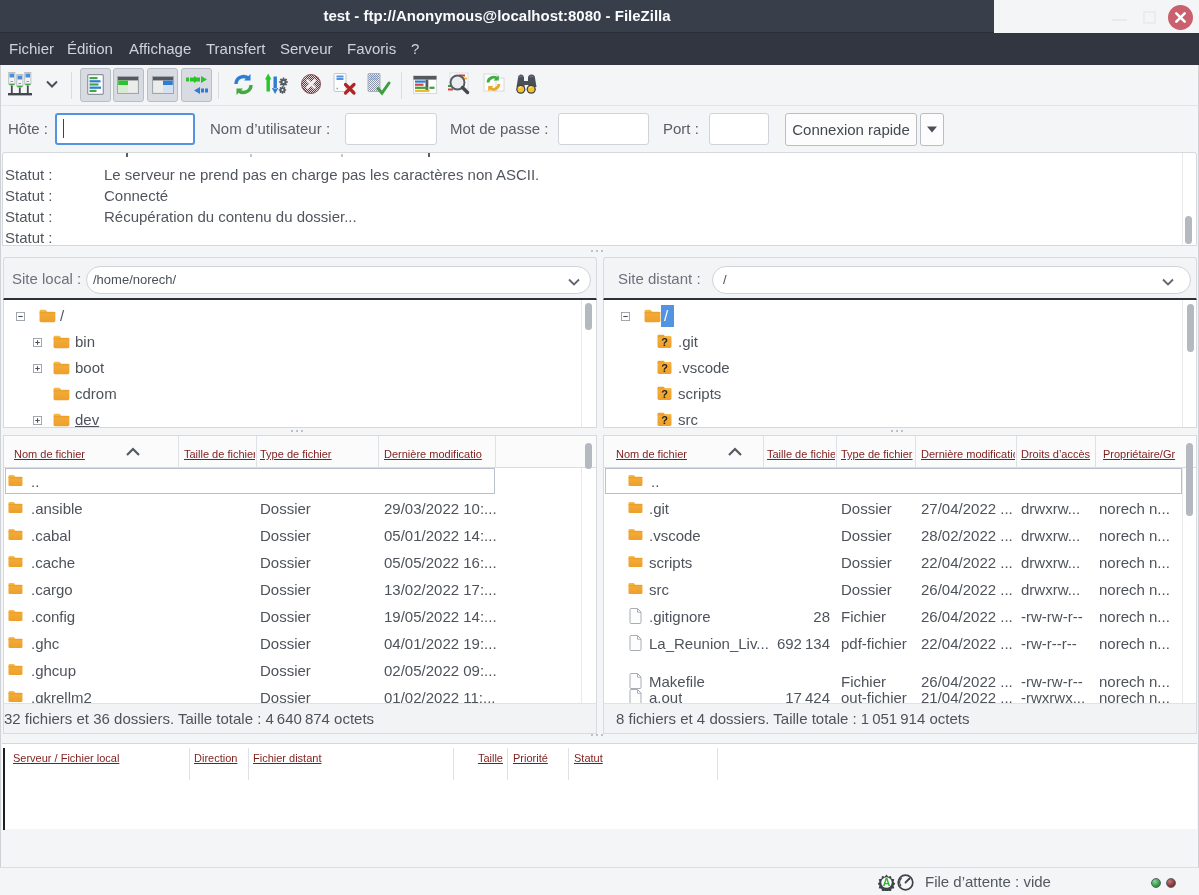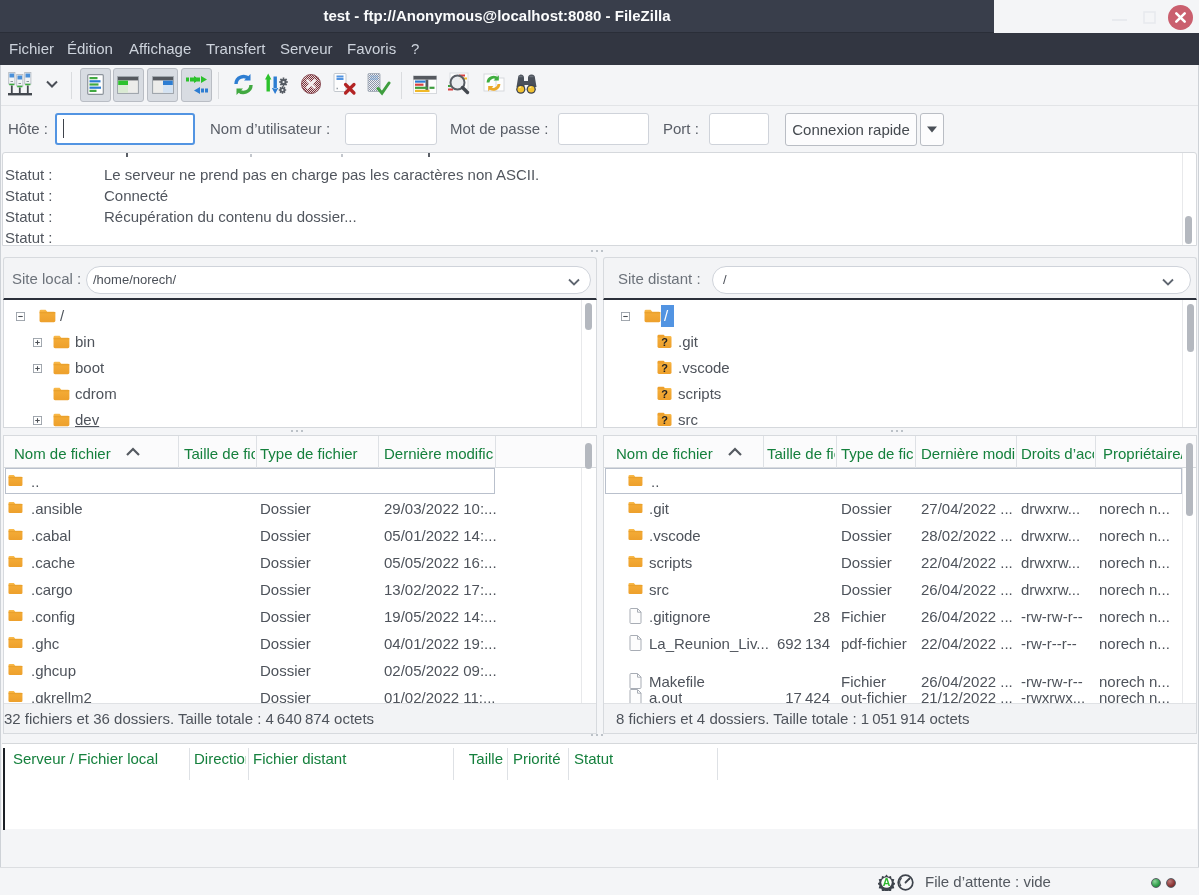--- a/index.html
+++ b/index.html
@@ -34,21 +34,21 @@
  border:1px solid #d7dade;border-bottom:2px solid #2b303a;border-radius:3px 3px 0 0;}
 .sitelabel{position:absolute;top:0;height:42px;line-height:41px;font-size:15px;color:#6c727a;}
 .combo{position:absolute;top:8px;height:28px;background:#fff;border:1px solid #cfd3da;border-radius:14px;
  font-size:13px;color:#4b5058;line-height:26px;}
 .tree{position:absolute;top:300px;height:128px;background:#fff;overflow:hidden;
  border-left:1px solid #d7dade;border-right:1px solid #d7dade;border-bottom:1px solid #d5d8dc;}
 .listpanel{position:absolute;top:435px;height:299px;background:#fff;
  border:1px solid #d7dade;overflow:hidden;}
 .lhead{position:absolute;left:0;top:0;height:32px;width:100%;background:#fbfbfc;border-bottom:1px solid #d8dbdf;}
 .lhead .hcell{line-height:36px;}
-.hcell{position:absolute;top:0;height:32px;line-height:31px;font-size:15px;color:#15803d;overflow:hidden;white-space:nowrap;}
+.hcell{position:absolute;top:0;height:32px;line-height:31px;font-size:11px;color:#7f1d1d;overflow:hidden;white-space:nowrap;text-decoration:underline;}
 .hsep{position:absolute;top:0;width:1px;height:32px;background:#dee1e5;}
 .lrow{position:absolute;height:27px;line-height:27px;font-size:15px;color:#4e535b;white-space:nowrap;}
 .trow{position:absolute;font-size:15px;color:#4e535b;height:26px;line-height:26px;white-space:nowrap;}
 .cell{position:absolute;top:0;height:27px;line-height:27px;overflow:hidden;white-space:nowrap;}
 .focusrow{position:absolute;background:#fff;border:1px solid #b9c0cc;height:26px;}
 .lstatus{position:absolute;left:0;bottom:0;width:100%;height:30px;background:#f2f3f5;
  border-top:1px solid #e0e2e5;font-size:15px;color:#4e535b;line-height:29px;}
 .scrollsep{position:absolute;width:1px;background:#e8e9eb;}
 .thumb{position:absolute;width:7px;background:#b4b8bf;border-radius:4px;}
 .dots{position:absolute;width:14px;height:3px;}
@@ -569,21 +569,21 @@
         <span class="cell" style="left:417px">-rw-rw-r--</span>
         <span class="cell" style="left:495px">norech n...</span>
       </div>
  <div class="lrow" style="top:248px;width:100%">
         <svg class="abs" style="left:25px;top:5px" width="13" height="16">
           <use href="#ficon"></use>
         </svg>
         <span class="cell" style="left:45px">a.out</span>
         <span class="cell" style="left:60px;width:166px;text-align:right;">17 424</span>
         <span class="cell" style="left:237px">out-fichier</span>
-        <span class="cell" style="left:317px">21/12/2022 ...</span>
+        <span class="cell" style="left:317px">21/04/2022 ...</span>
         <span class="cell" style="left:417px">-rwxrwx...</span>
         <span class="cell" style="left:495px">norech n...</span>
       </div>
  <div class="scrollsep" style="left:578px;top:32px;height:237px;"></div>
  <div class="thumb" style="left:582px;top:7px;height:73px;"></div>
  <div class="lstatus"><span style="margin-left:12px">8 fichiers et 4 dossiers. Taille totale&nbsp;: 1 051 914 octets</span></div>
 </div>
 <div class="dots" style="left:591px;top:734px">
       <i style="left:0"></i>
       <i style="left:5px"></i>

